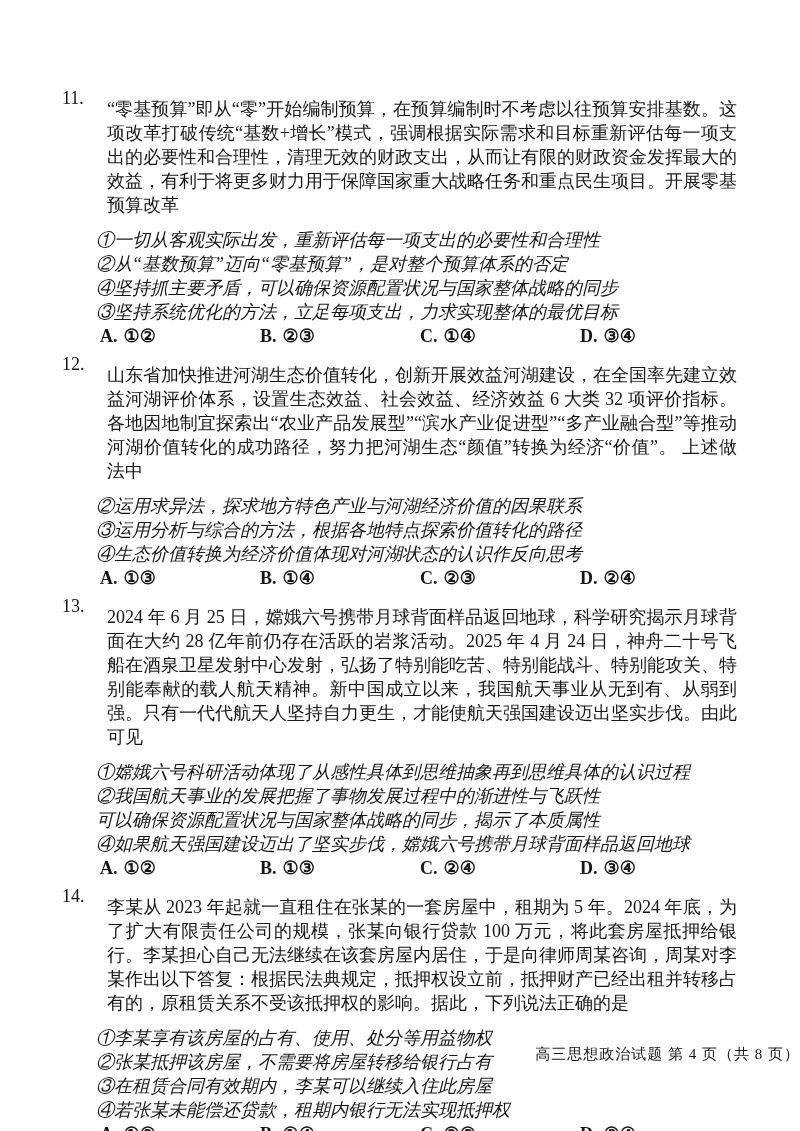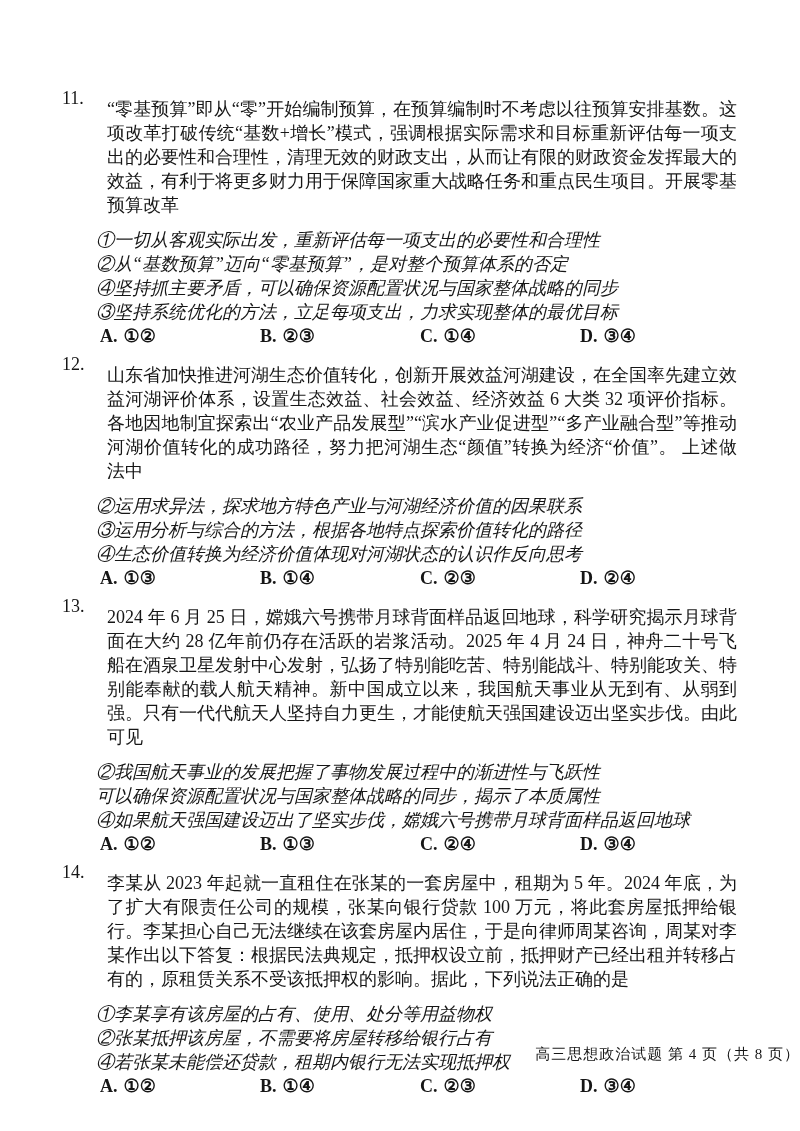--- a/index.html
+++ b/index.html
@@ -118,40 +118,42 @@
         </div>
       </div>
     </div>
 
     <div class="question">
       <div class="q-row">
         <span class="q-num">13.</span>
         <p class="q-stem">2024 年 6 月 25 日，嫦娥六号携带月球背面样品返回地球，科学研究揭示月球背面在大约 28 亿年前仍存在活跃的岩浆活动。2025 年 4 月 24 日，神舟二十号飞船在酒泉卫星发射中心发射，弘扬了特别能吃苦、特别能战斗、特别能攻关、特别能奉献的载人航天精神。新中国成立以来，我国航天事业从无到有、从弱到强。只有一代代航天人坚持自力更生，才能使航天强国建设迈出坚实步伐。由此可见</p>
       </div>
       <div class="q-body">
+        <p class="statement">①嫦娥六号科研活动体现了从感性具体到思维抽象再到思维具体的认识过程</p>
         <p class="statement">②我国航天事业的发展把握了事物发展过程中的渐进性与飞跃性</p>
         <p class="statement">可以确保资源配置状况与国家整体战略的同步，揭示了本质属性</p>
         <p class="statement">④如果航天强国建设迈出了坚实步伐，嫦娥六号携带月球背面样品返回地球</p>
         <div class="options">
           <span class="option"><span class="opt-label">A.</span><span class="opt-value">①②</span></span>
           <span class="option"><span class="opt-label">B.</span><span class="opt-value">①③</span></span>
           <span class="option"><span class="opt-label">C.</span><span class="opt-value">②④</span></span>
           <span class="option"><span class="opt-label">D.</span><span class="opt-value">③④</span></span>
         </div>
       </div>
     </div>
 
     <div class="question">
       <div class="q-row">
         <span class="q-num">14.</span>
         <p class="q-stem">李某从 2023 年起就一直租住在张某的一套房屋中，租期为 5 年。2024 年底，为了扩大有限责任公司的规模，张某向银行贷款 100 万元，将此套房屋抵押给银行。李某担心自己无法继续在该套房屋内居住，于是向律师周某咨询，周某对李某作出以下答复：根据民法典规定，抵押权设立前，抵押财产已经出租并转移占有的，原租赁关系不受该抵押权的影响。据此，下列说法正确的是</p>
       </div>
       <div class="q-body">
         <p class="statement">①李某享有该房屋的占有、使用、处分等用益物权</p>
         <p class="statement">②张某抵押该房屋，不需要将房屋转移给银行占有</p>
+        <p class="statement">③在租赁合同有效期内，李某可以继续入住此房屋</p>
         <p class="statement">④若张某未能偿还贷款，租期内银行无法实现抵押权</p>
         <div class="options">
           <span class="option"><span class="opt-label">A.</span><span class="opt-value">①②</span></span>
           <span class="option"><span class="opt-label">B.</span><span class="opt-value">①④</span></span>
           <span class="option"><span class="opt-label">C.</span><span class="opt-value">②③</span></span>
           <span class="option"><span class="opt-label">D.</span><span class="opt-value">③④</span></span>
         </div>
       </div>
     </div>
 

